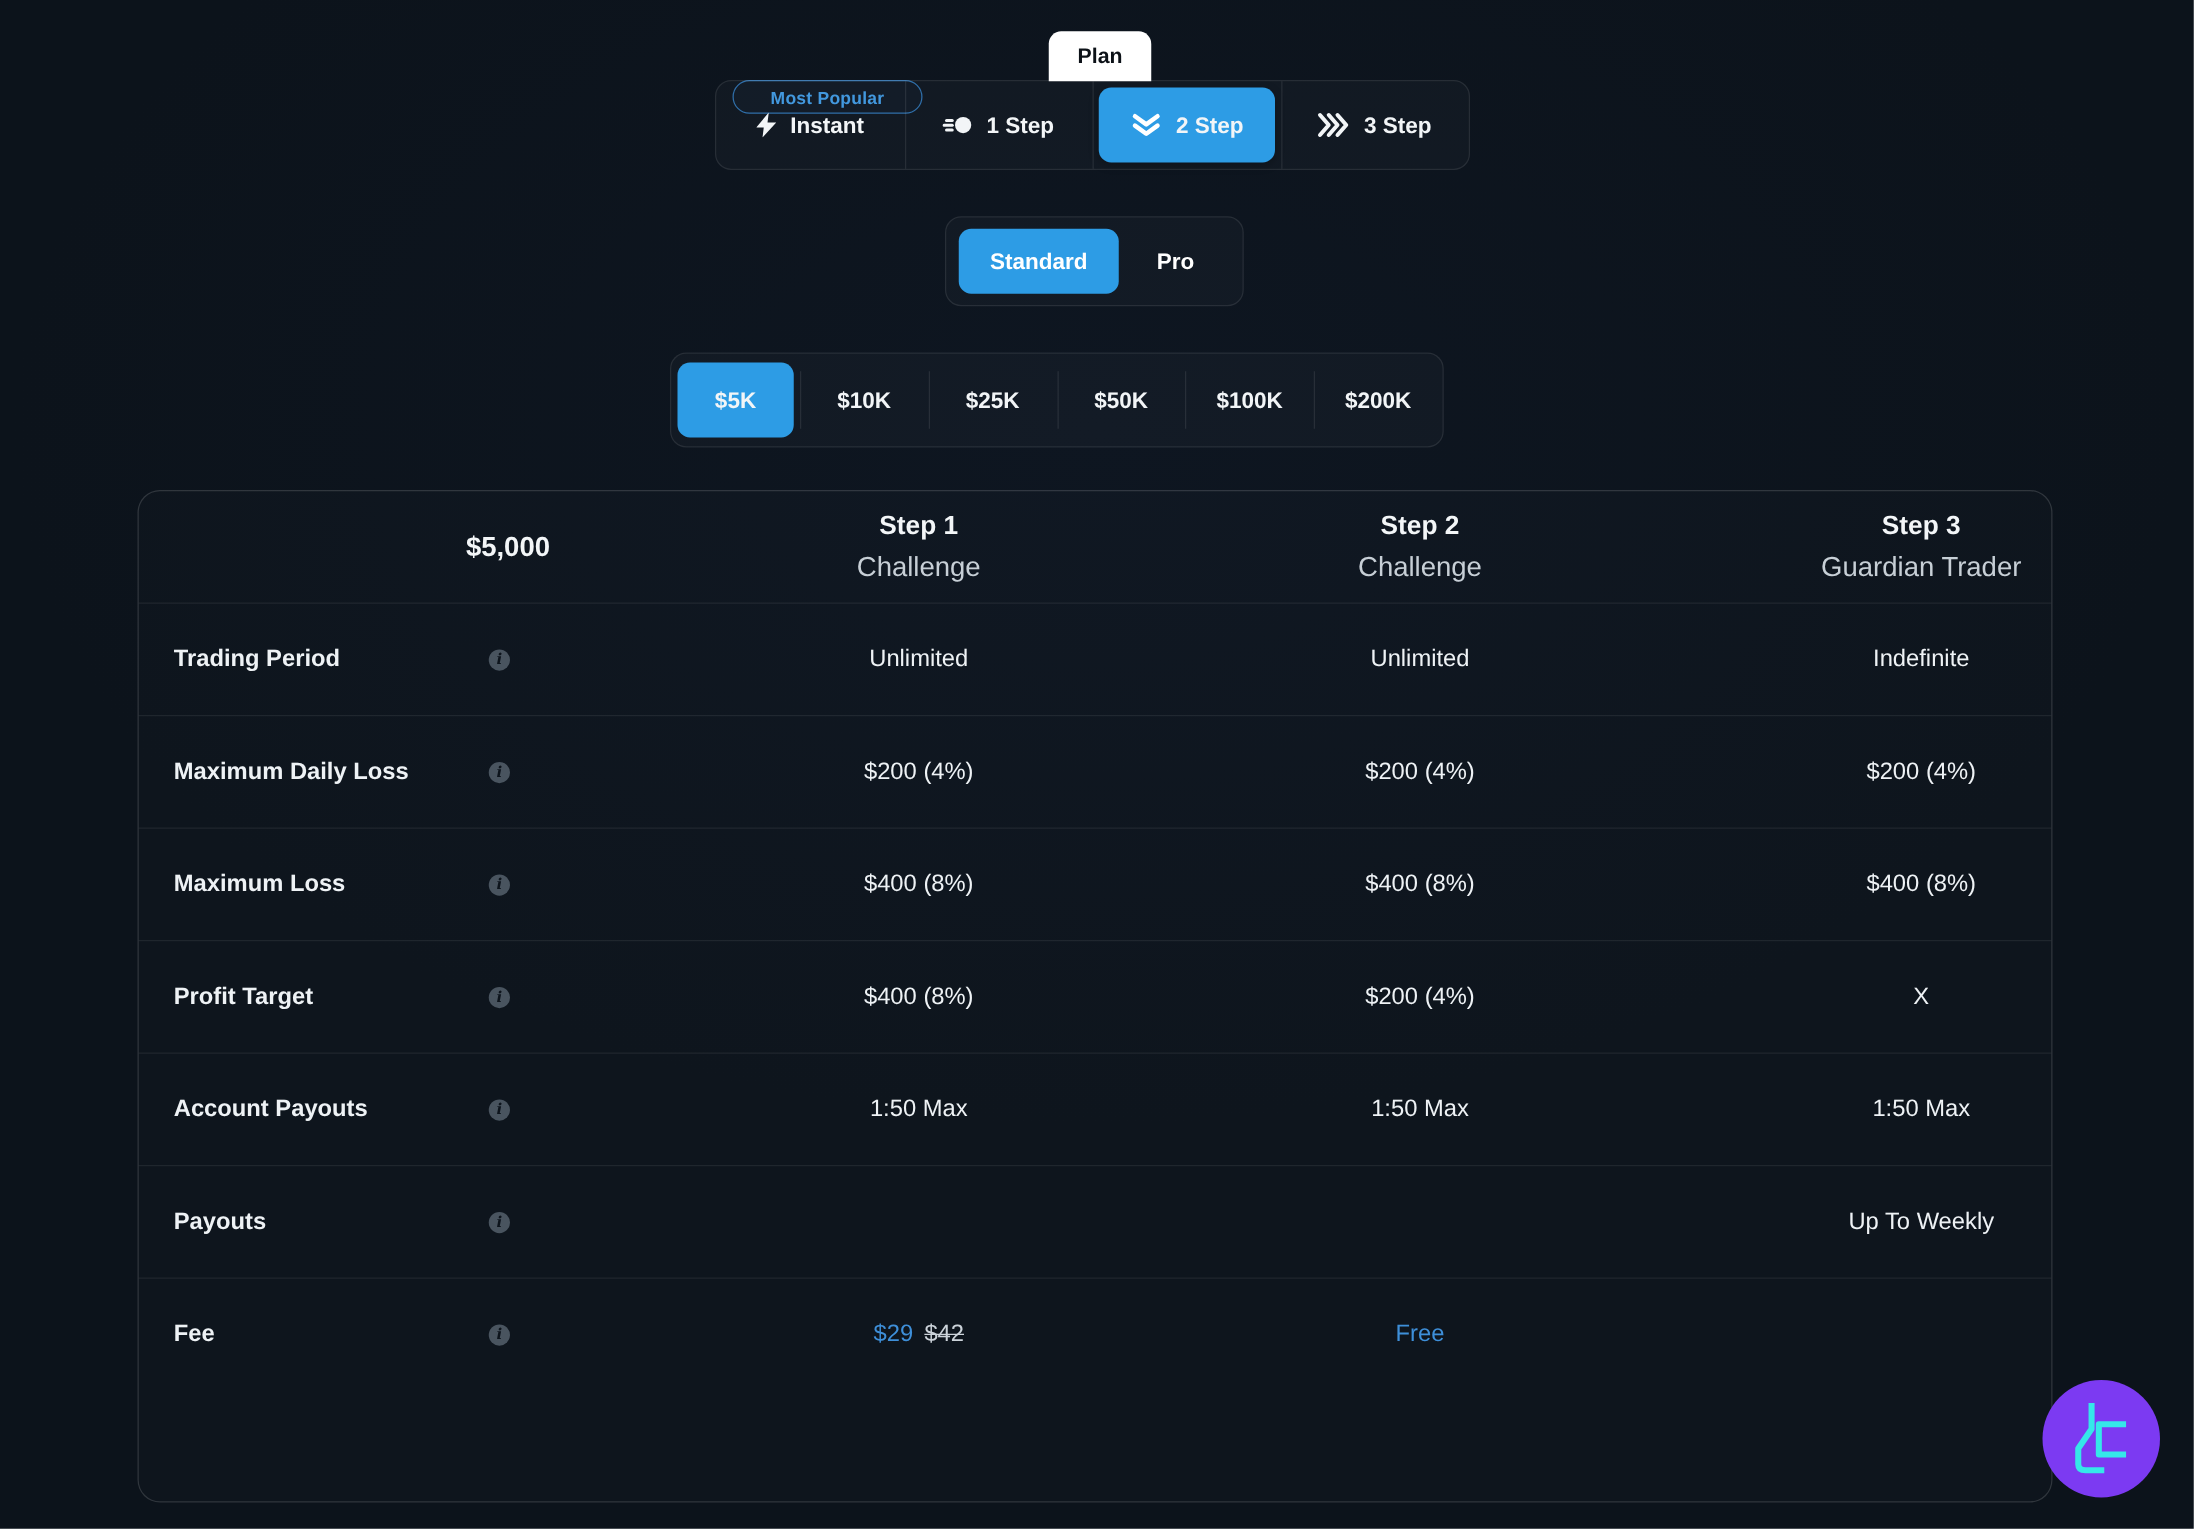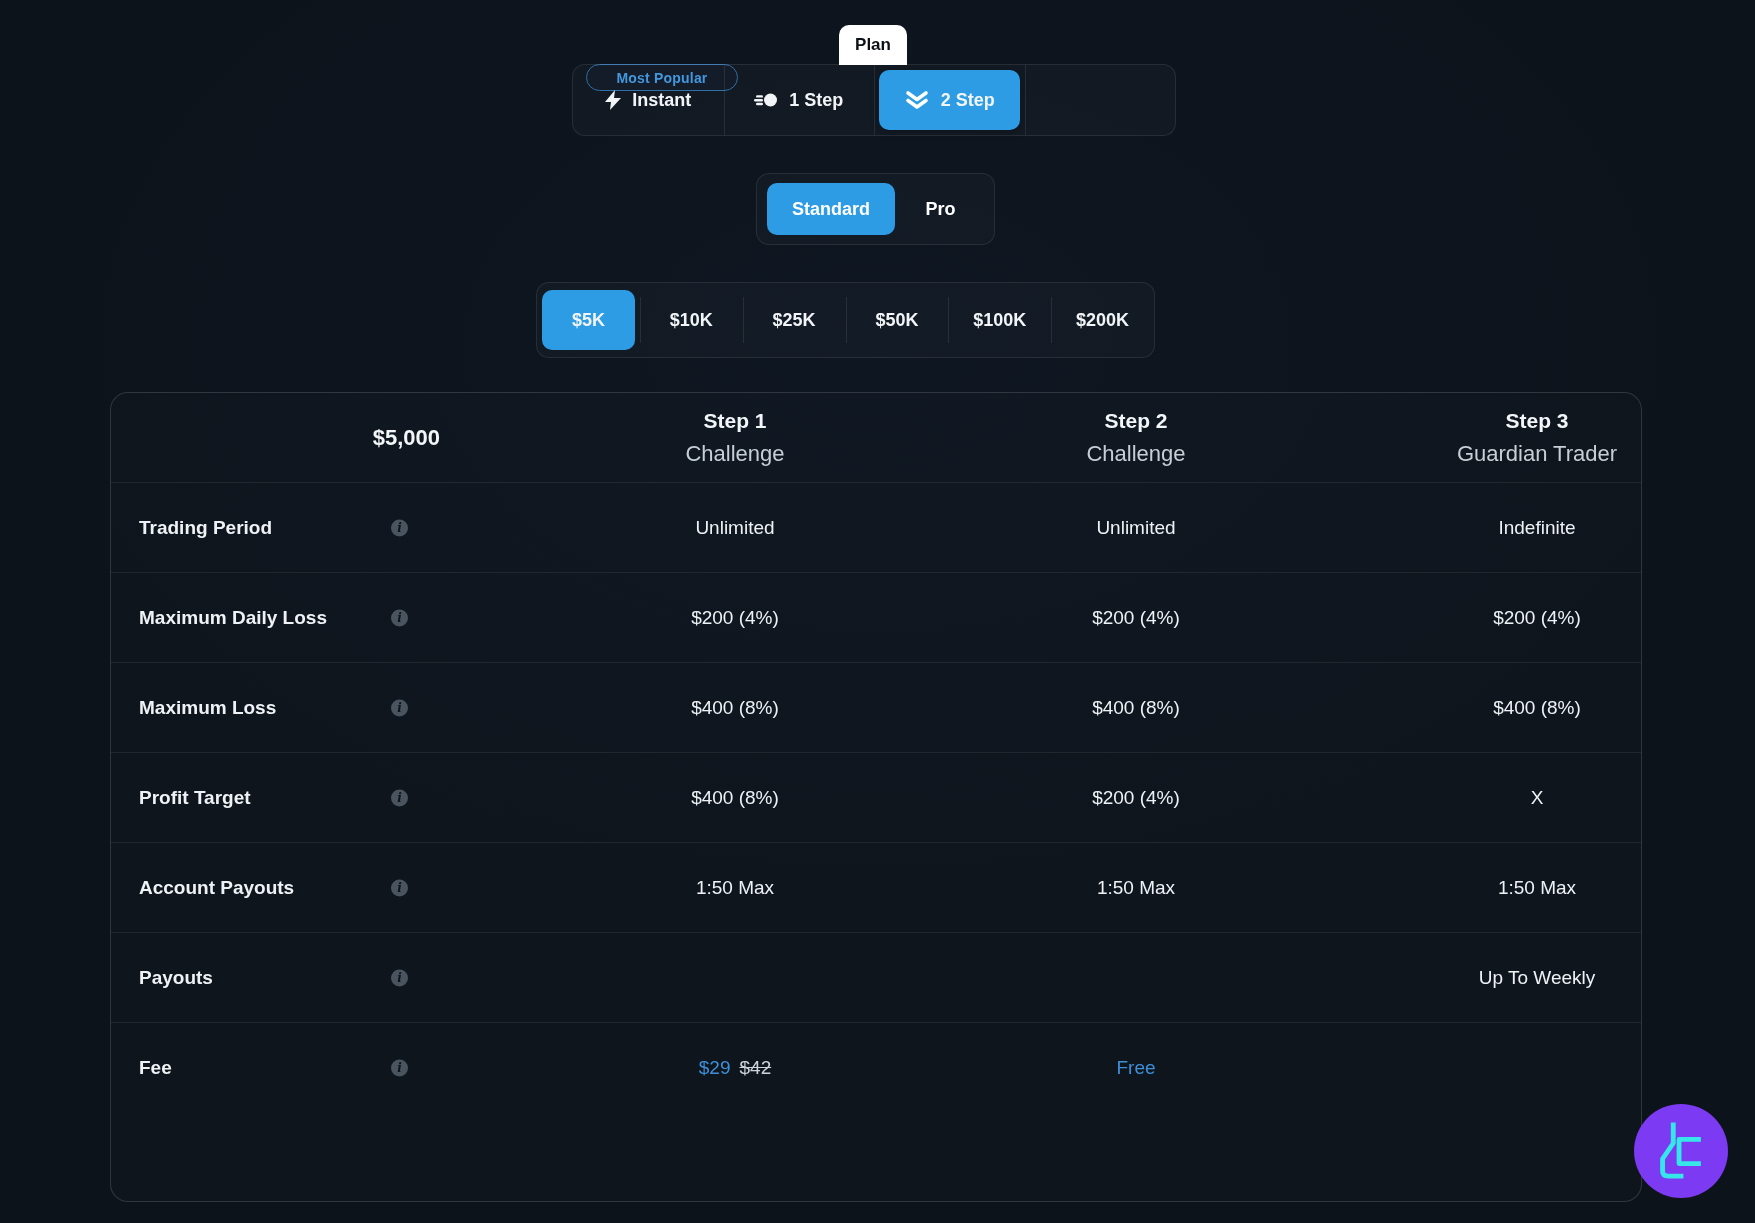--- a/index.html
+++ b/index.html
@@ -9,21 +9,21 @@
     font-family:"Liberation Sans","DejaVu Sans",sans-serif;
     -webkit-font-smoothing:antialiased;
   }
   .pill{
     position:absolute;left:586px;top:32px;width:150px;height:25px;
     border:1px solid #2b6ca8;border-radius:999px;color:#3e96de;
     font-size:14px;font-weight:600;display:flex;align-items:center;justify-content:center;
     letter-spacing:.2px;background:rgba(20,40,64,.15);margin-top:32px;
   }
   .plan-tab{
-    position:absolute;left:839px;top:25px;width:68px;height:40px;background:#ffffff;
+    position:absolute;left:839px;top:25px;width:82px;height:40px;background:#ffffff;
     border-radius:10px 10px 0 0;color:#0c1117;font-size:17px;font-weight:600;
     display:flex;align-items:center;justify-content:center;
   }
   .bar{
     position:absolute;background:rgba(255,255,255,0.025);
     border:1px solid rgba(255,255,255,0.09);border-radius:13px;
   }
   .plan-bar{left:572px;top:64px;width:602px;height:70px;display:grid;grid-template-columns:repeat(4,1fr);}
   .plan-item{
     display:flex;align-items:center;justify-content:center;gap:11px;
@@ -107,20 +107,30 @@
   <div class="plan-item selected">
     <span class="icon">
       <svg width="26" height="20" viewBox="0 0 26 20" fill="none" stroke="#ffffff" stroke-width="3.6" stroke-linecap="round" stroke-linejoin="round">
         <polyline points="4,3 13,9.5 22,3"></polyline>
         <polyline points="4,10.5 13,17 22,10.5"></polyline>
       </svg>
     </span>
     <span>2 Step</span>
   </div>
 
+  <div class="plan-item">
+    <span class="icon">
+      <svg width="26" height="20" viewBox="0 0 26 20" fill="none" stroke="#f2f5f7" stroke-width="3.2" stroke-linecap="round" stroke-linejoin="round">
+        <polyline points="2,2 9,10 2,18"></polyline>
+        <polyline points="9,2 16,10 9,18"></polyline>
+        <polyline points="16,2 23,10 16,18"></polyline>
+      </svg>
+    </span>
+    <span>3 Step</span>
+  </div>
 </div>
 
 <div class="bar tier-toggle">
   <div class="tier-btn standard">Standard</div>
   <div class="tier-btn pro">Pro</div>
 </div>
 
 <div class="bar size-bar">
   <div class="vdiv" style="left:16.66%;"></div>
   <div class="vdiv" style="left:33.33%;"></div>

